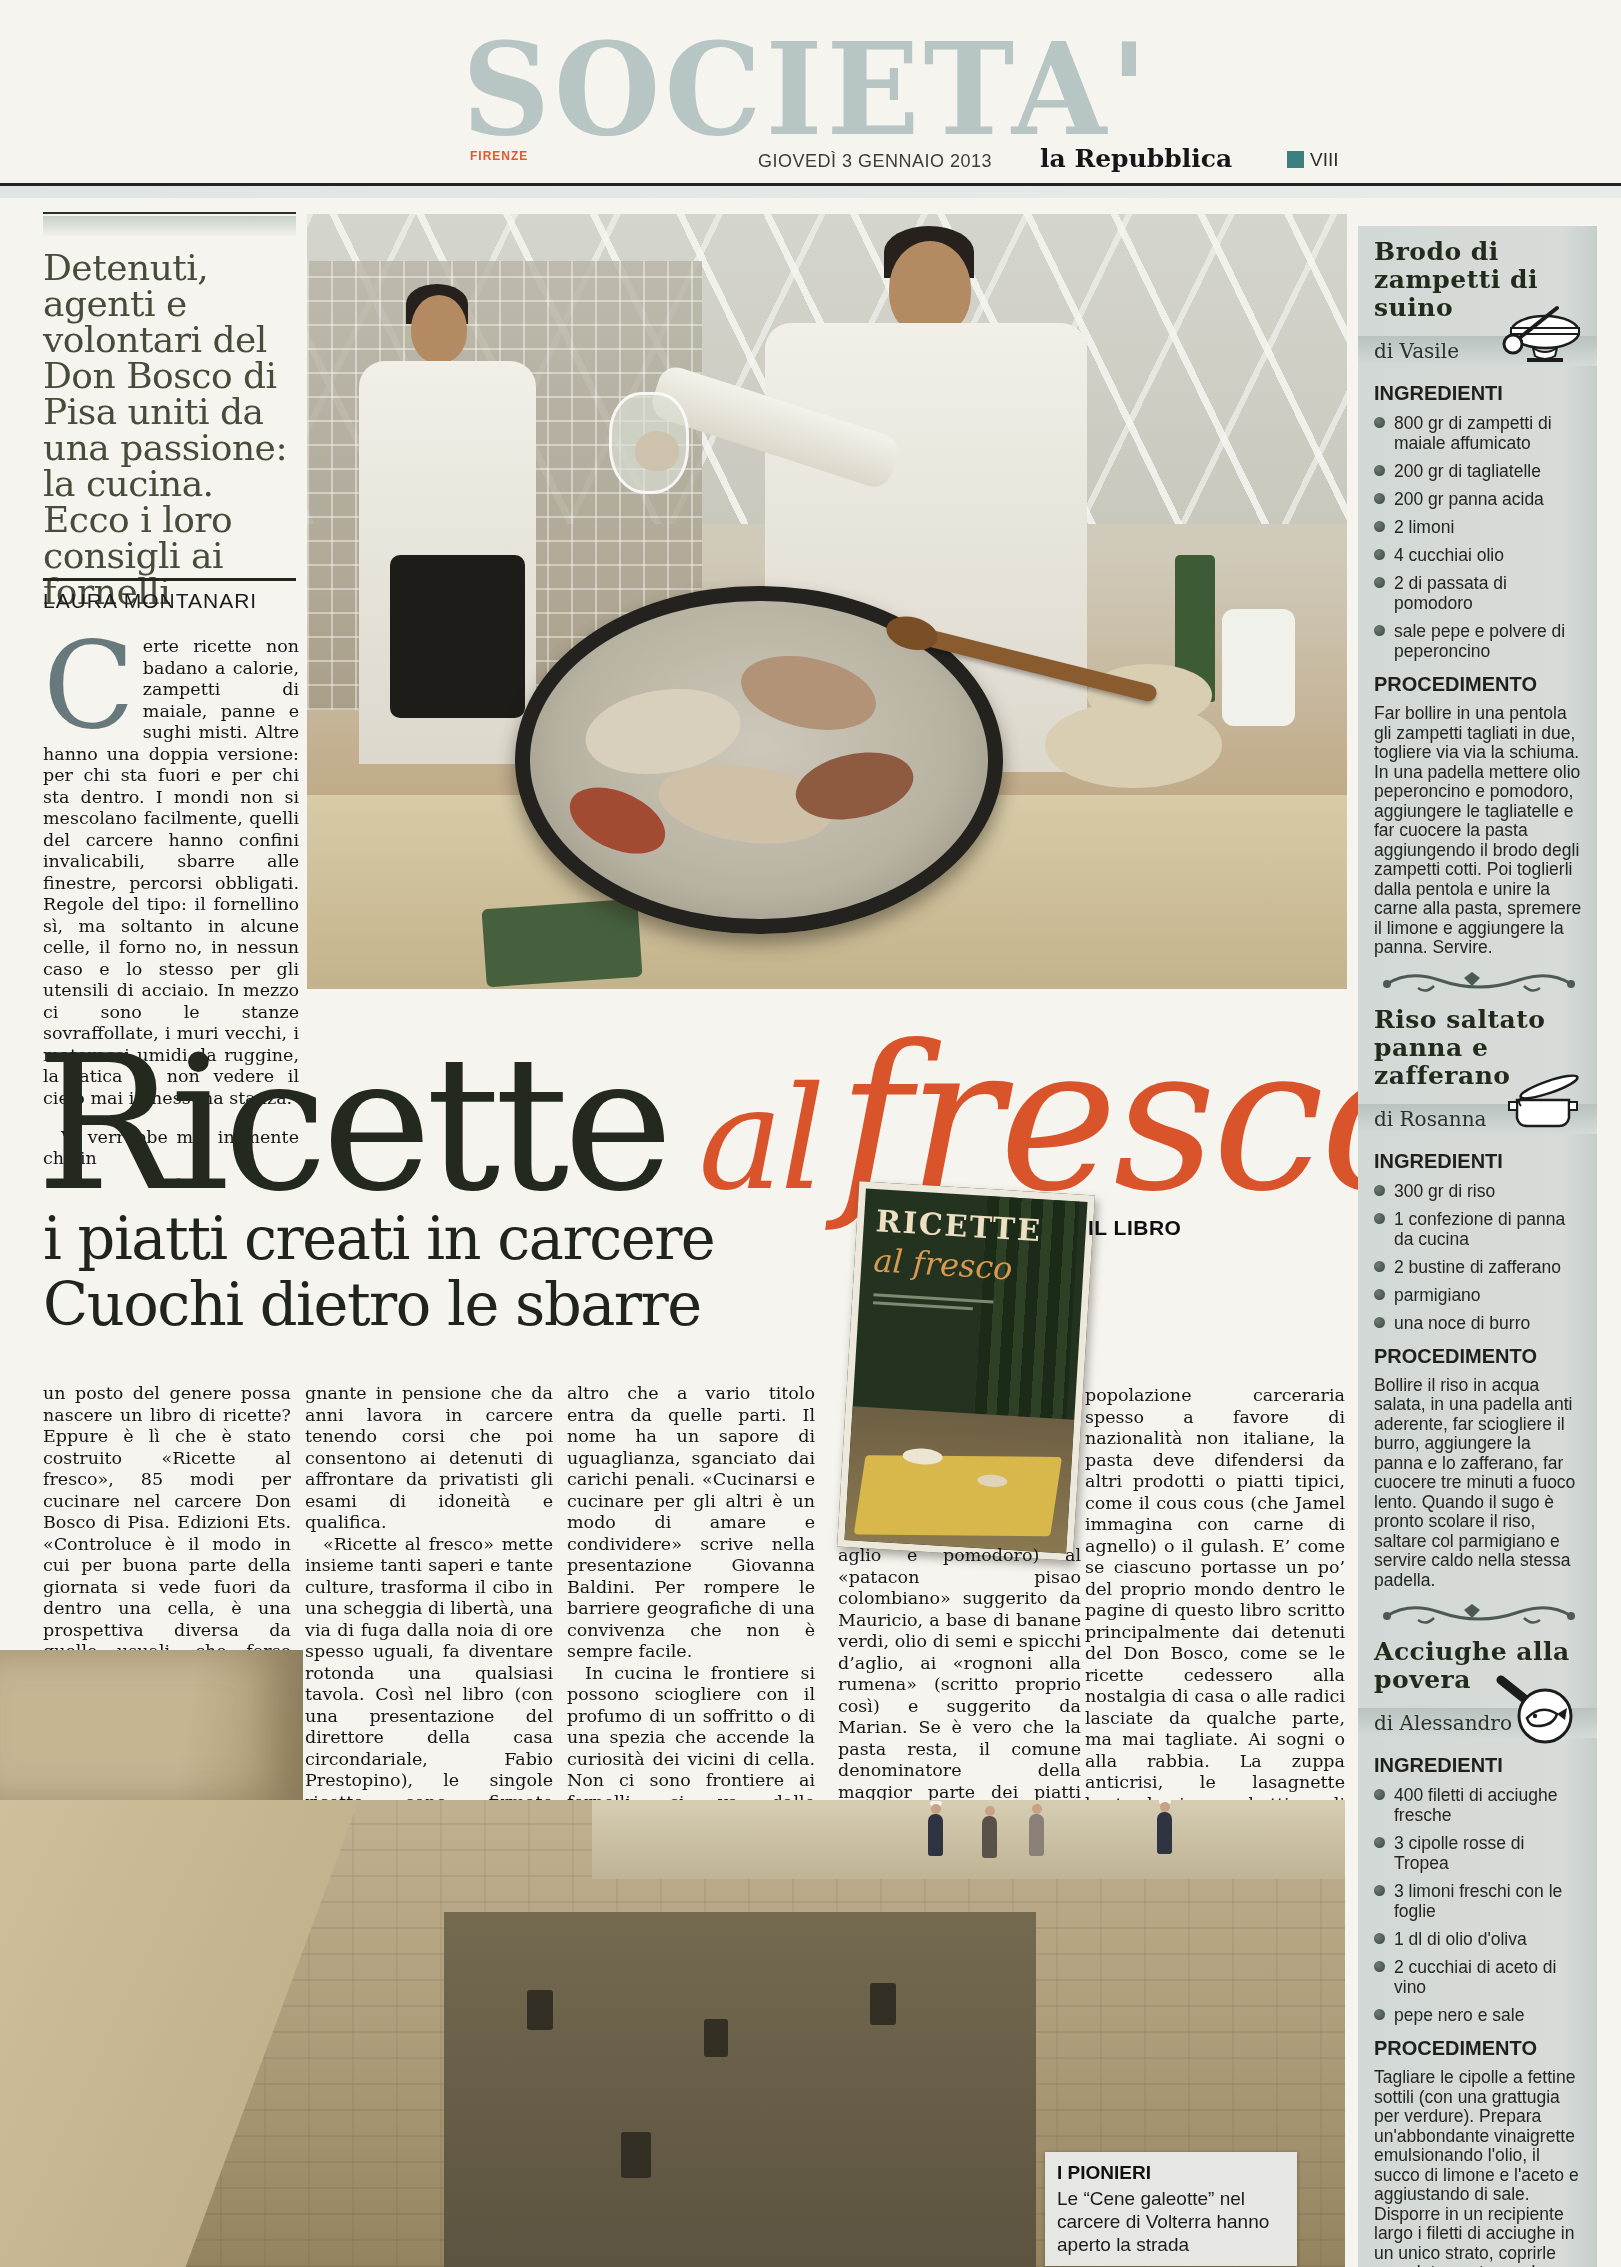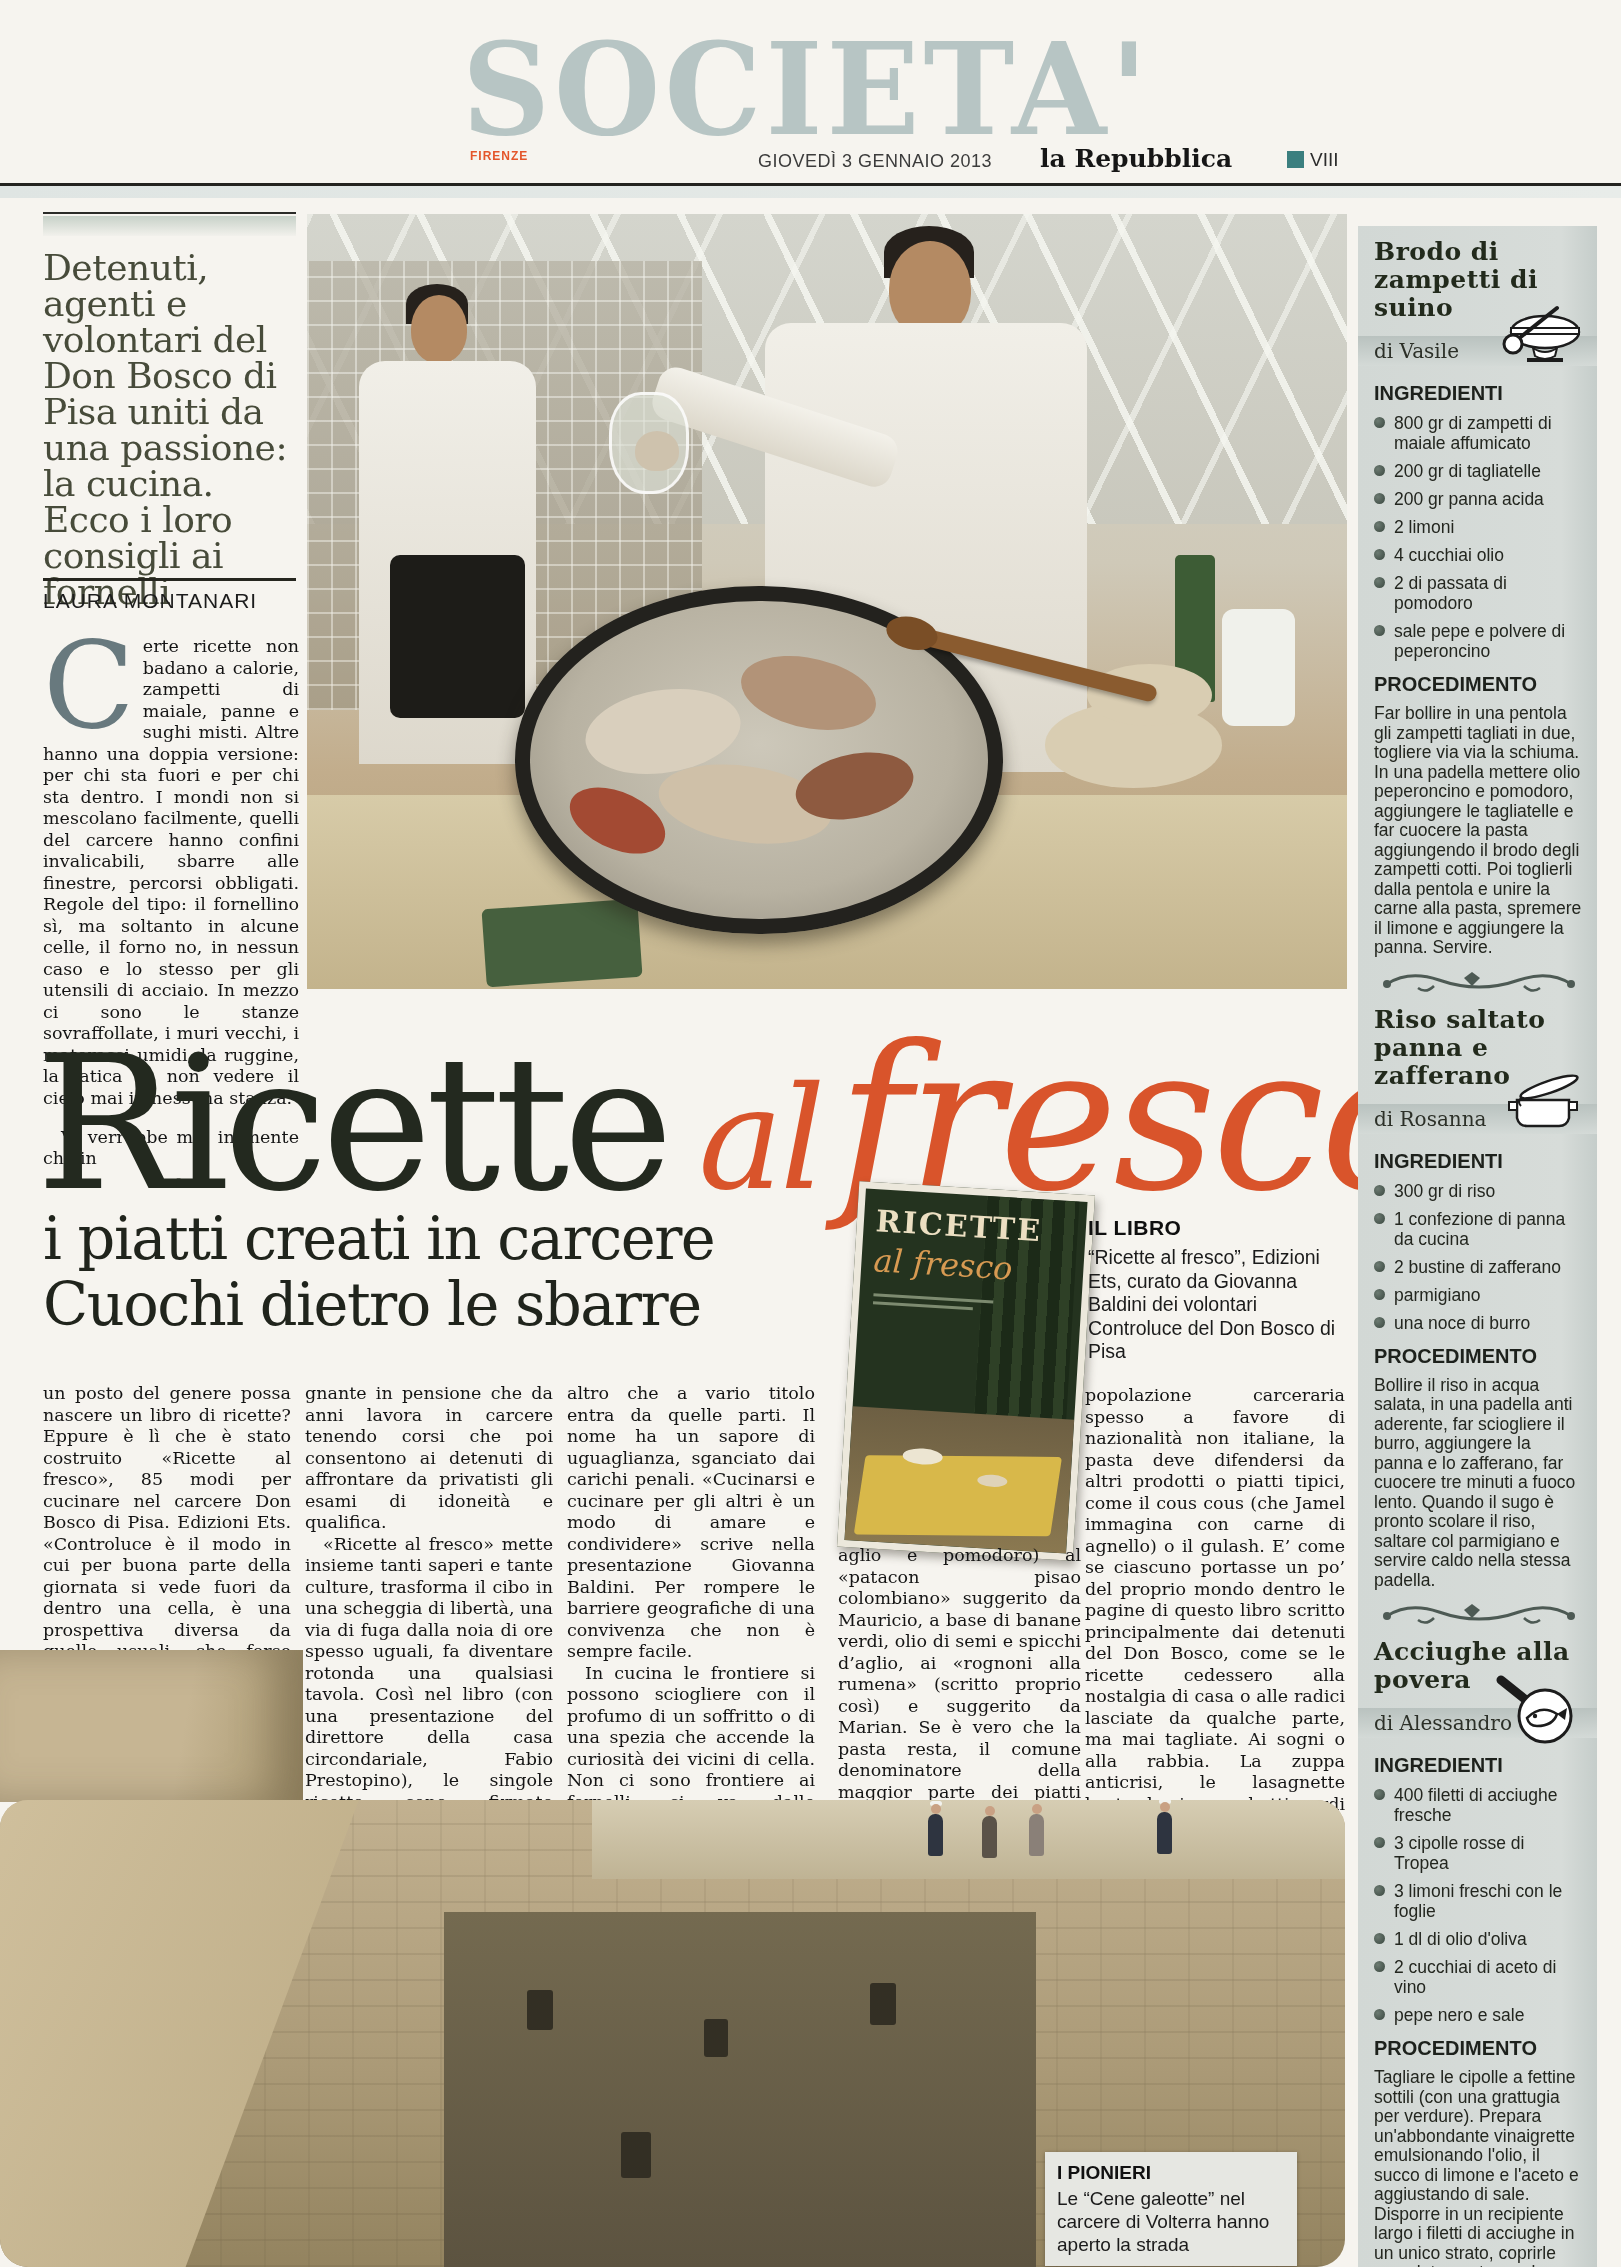--- a/index.html
+++ b/index.html
@@ -119,21 +119,21 @@
   .tailA{width:52%;margin-left:48%;text-align:right;}
   .tailC{width:70%;margin-left:30%;text-align:right;}
   .copyright{margin-top:6px;text-align:right;font-family:"Liberation Sans",sans-serif;
            font-weight:bold;font-size:12.5px;color:#2a2a2a;}
 
   
   .fortress-left{left:0;top:1650px;width:303px;height:152px;
            background:linear-gradient(100deg,#c6b593 60%,#a8976f);
            box-shadow:inset -30px 0 40px rgba(80,70,50,.35);}
   .fortress{left:0;top:1800px;width:1345px;height:467px;overflow:hidden;
-           background:linear-gradient(180deg,#c2b190 0%,#ac9b78 55%,#93835f 100%);border-radius:28px;}
+           background:linear-gradient(180deg,#c2b190 0%,#ac9b78 55%,#93835f 100%);}
   .ft-tex{position:absolute;left:0;top:0;width:100%;height:100%;opacity:.5;
            background:repeating-linear-gradient(0deg,rgba(90,78,55,.25) 0 2px,transparent 2px 26px),
                       repeating-linear-gradient(90deg,rgba(90,78,55,.18) 0 2px,transparent 2px 44px);}
   .ft-wall{position:absolute;left:0;top:0;width:46%;height:100%;
            background:linear-gradient(115deg,#cfbf9c 0%,#bcab85 70%,#9a8a64 100%);
            clip-path:polygon(0 0,58% 0,30% 100%,0 100%);}
   .ft-court{position:absolute;left:33%;top:24%;width:44%;height:76%;
            background:linear-gradient(180deg,#746a50,#5c5340);}
   .ft-win{position:absolute;background:#332f24;border-radius:3px;}
   .ft-walk{position:absolute;left:44%;top:0;width:56%;height:17%;
@@ -241,21 +241,20 @@
     <div class="bc-line" style="top:112px;width:100px;"></div>
     <div class="bc-photo">
       <div class="bc-table"></div>
       <div class="bc-plate" style="left:24%;top:28%;width:40px;height:16px;"></div>
       <div class="bc-plate" style="left:58%;top:45%;width:30px;height:12px;background:#dfd3b8;"></div>
     </div>
   </div>
 
   <div class="abs illibro">
     <div class="illibro-label">IL LIBRO</div>
-    <div class="illibro-text">“Ricette al fresco”, Edizioni Ets, curato da Giovanna Baldini dei volontari Controluce del Don Bosco di Pisa</div>
   </div>
 
   <div class="bodycol colA">
     <p>un posto del genere possa nascere un libro di ricette? Eppure è lì che è stato costruito «Ricette al fresco», 85 modi per cucinare nel carcere Don Bosco di Pisa. Edizioni Ets. «Controluce è il modo in cui per buona parte della giornata si vede fuori da dentro una cella, è una prospettiva diversa da quelle usuali, che forse ruba colori e dettagli, ma restituisce la figura nelle sue linee essenziali». Controluce è anche il nome dell’associazione di volontari a cui appartiene Giovan-</p>
     <div class="tailA">na Baldini, curatrice di questo volume, inse-</div>
   </div>
   <div class="bodycol colB">
     <p>gnante in pensione che da anni lavora in carcere tenendo corsi che poi consentono ai detenuti di affrontare da privatisti gli esami di idoneità e qualifica.</p>
     <p>«Ricette al fresco» mette insieme tanti saperi e tante culture, trasforma il cibo in una scheggia di libertà, una via di fuga dalla noia di ore spesso uguali, fa diventare rotonda una qualsiasi tavola. Così nel libro (con una presentazione del direttore della casa circondariale, Fabio Prestopino), le singole ricette sono firmate soltanto con un nome lasciando immaginare al lettore chi ci sia dietro: un detenuto, un agente penitenziario, un volontario, uno psicologo o qualcun</p>
   </div>

